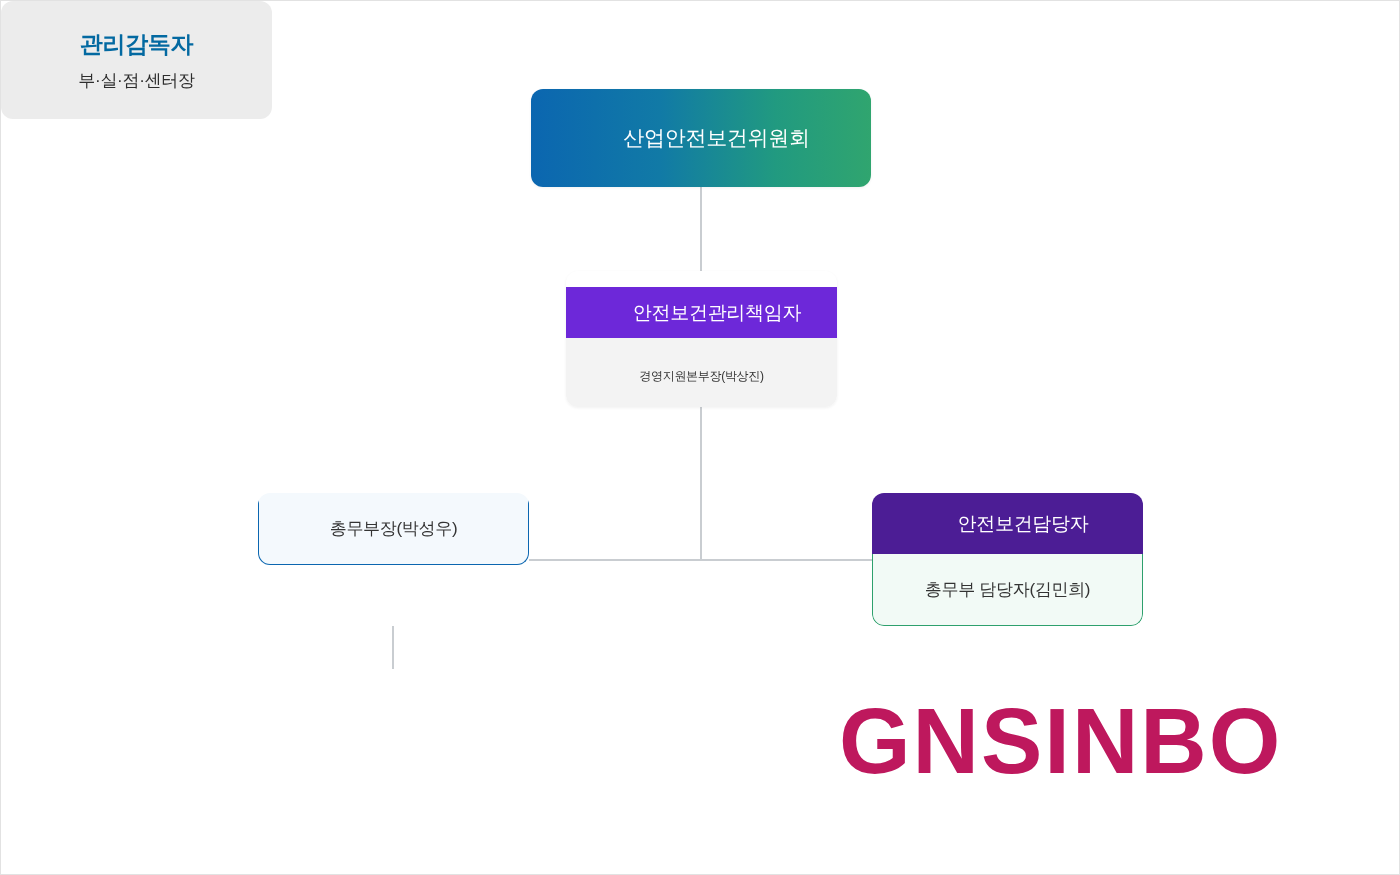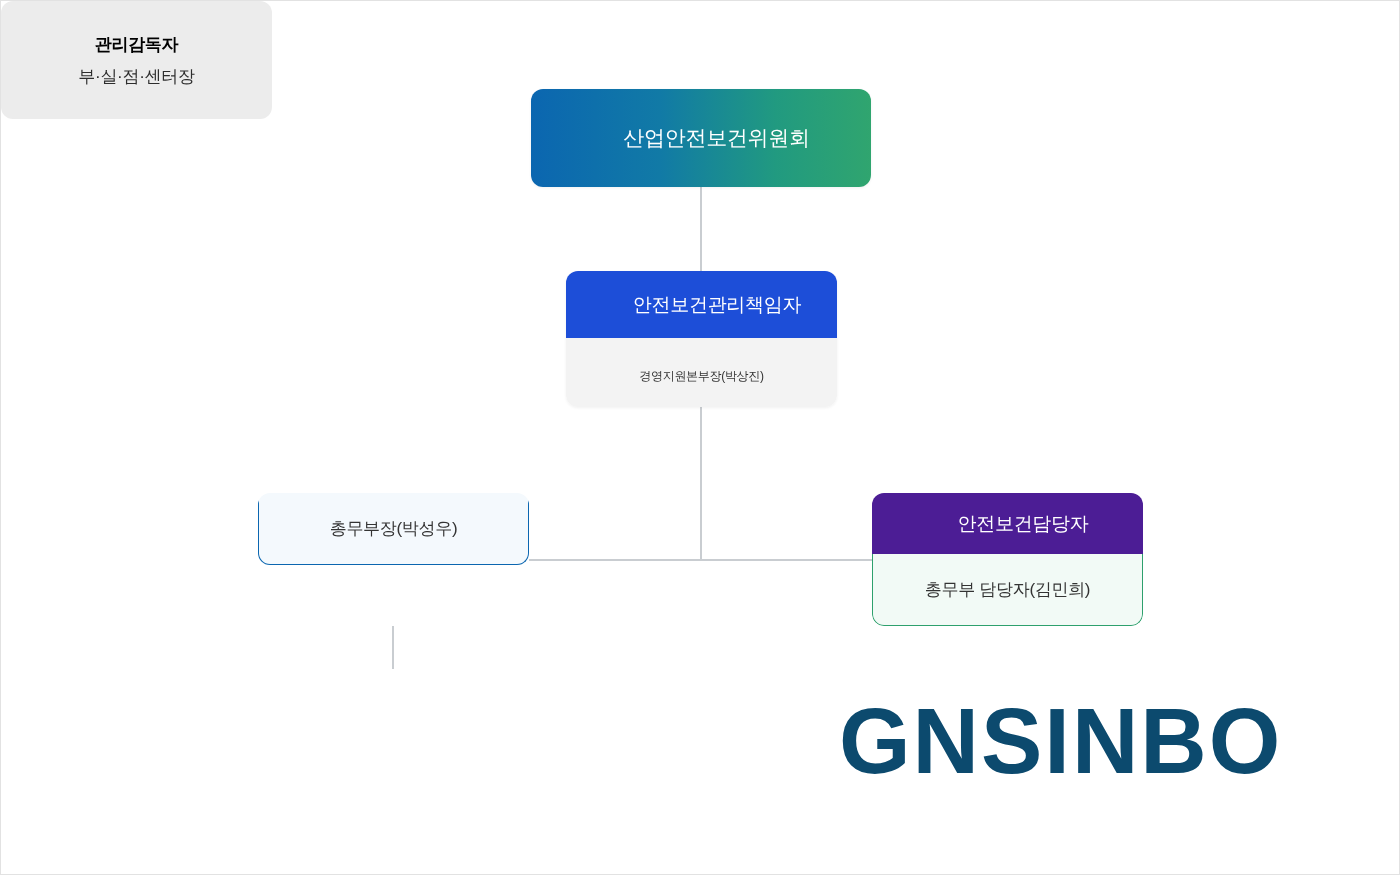--- a/index.html
+++ b/index.html
@@ -22,21 +22,21 @@
   }
 
   
   .watermark {
     position: absolute;
     left: 838px;
     top: 694px;
     font-size: 92px;
     font-weight: 700;
     letter-spacing: 2px;
-    color: #0c4a6e;
+    color: #be185d;
     user-select: none;
     white-space: nowrap;
     line-height: 1;
   }
 
   
   .connector {
     position: absolute;
     background: #c9cdd1;
     z-index: 1;
@@ -87,23 +87,24 @@
   
   #node-responsible {
     left: 565px;
     top: 270px;
     width: 271px;
     height: 136px;
     border-radius: 12px;
     box-shadow: 0 1px 3px rgba(0,0,0,0.06);
   }
   #node-responsible .node-header {
-    height: 67px;
-    background: #1d4ed8;
+    height: 51px;
+    background: #6d28d9;
     font-size: 19px;
+    margin-top: 16px;
   }
   #node-responsible .node-body {
     height: 76px;
     background: #f3f3f3;
     color: #333333;
     font-size: 12px;
   }
 
   
   #node-supervisor {
@@ -159,23 +160,23 @@
     height: 118px;
     background: #ececec;
     border-radius: 12px;
     display: flex;
     flex-direction: column;
     align-items: center;
     justify-content: center;
     gap: 9px;
   }
   #node-managing .managing-title {
-    font-size: 17px;
+    font-size: 23px;
     font-weight: 700;
-    color: #000000;
+    color: #0369a1;
     letter-spacing: -0.3px;
   }
   #node-managing .managing-sub {
     font-size: 17px;
     color: #2d2d2d;
     letter-spacing: -0.3px;
   }
 </style>
 </head>
 <body>

